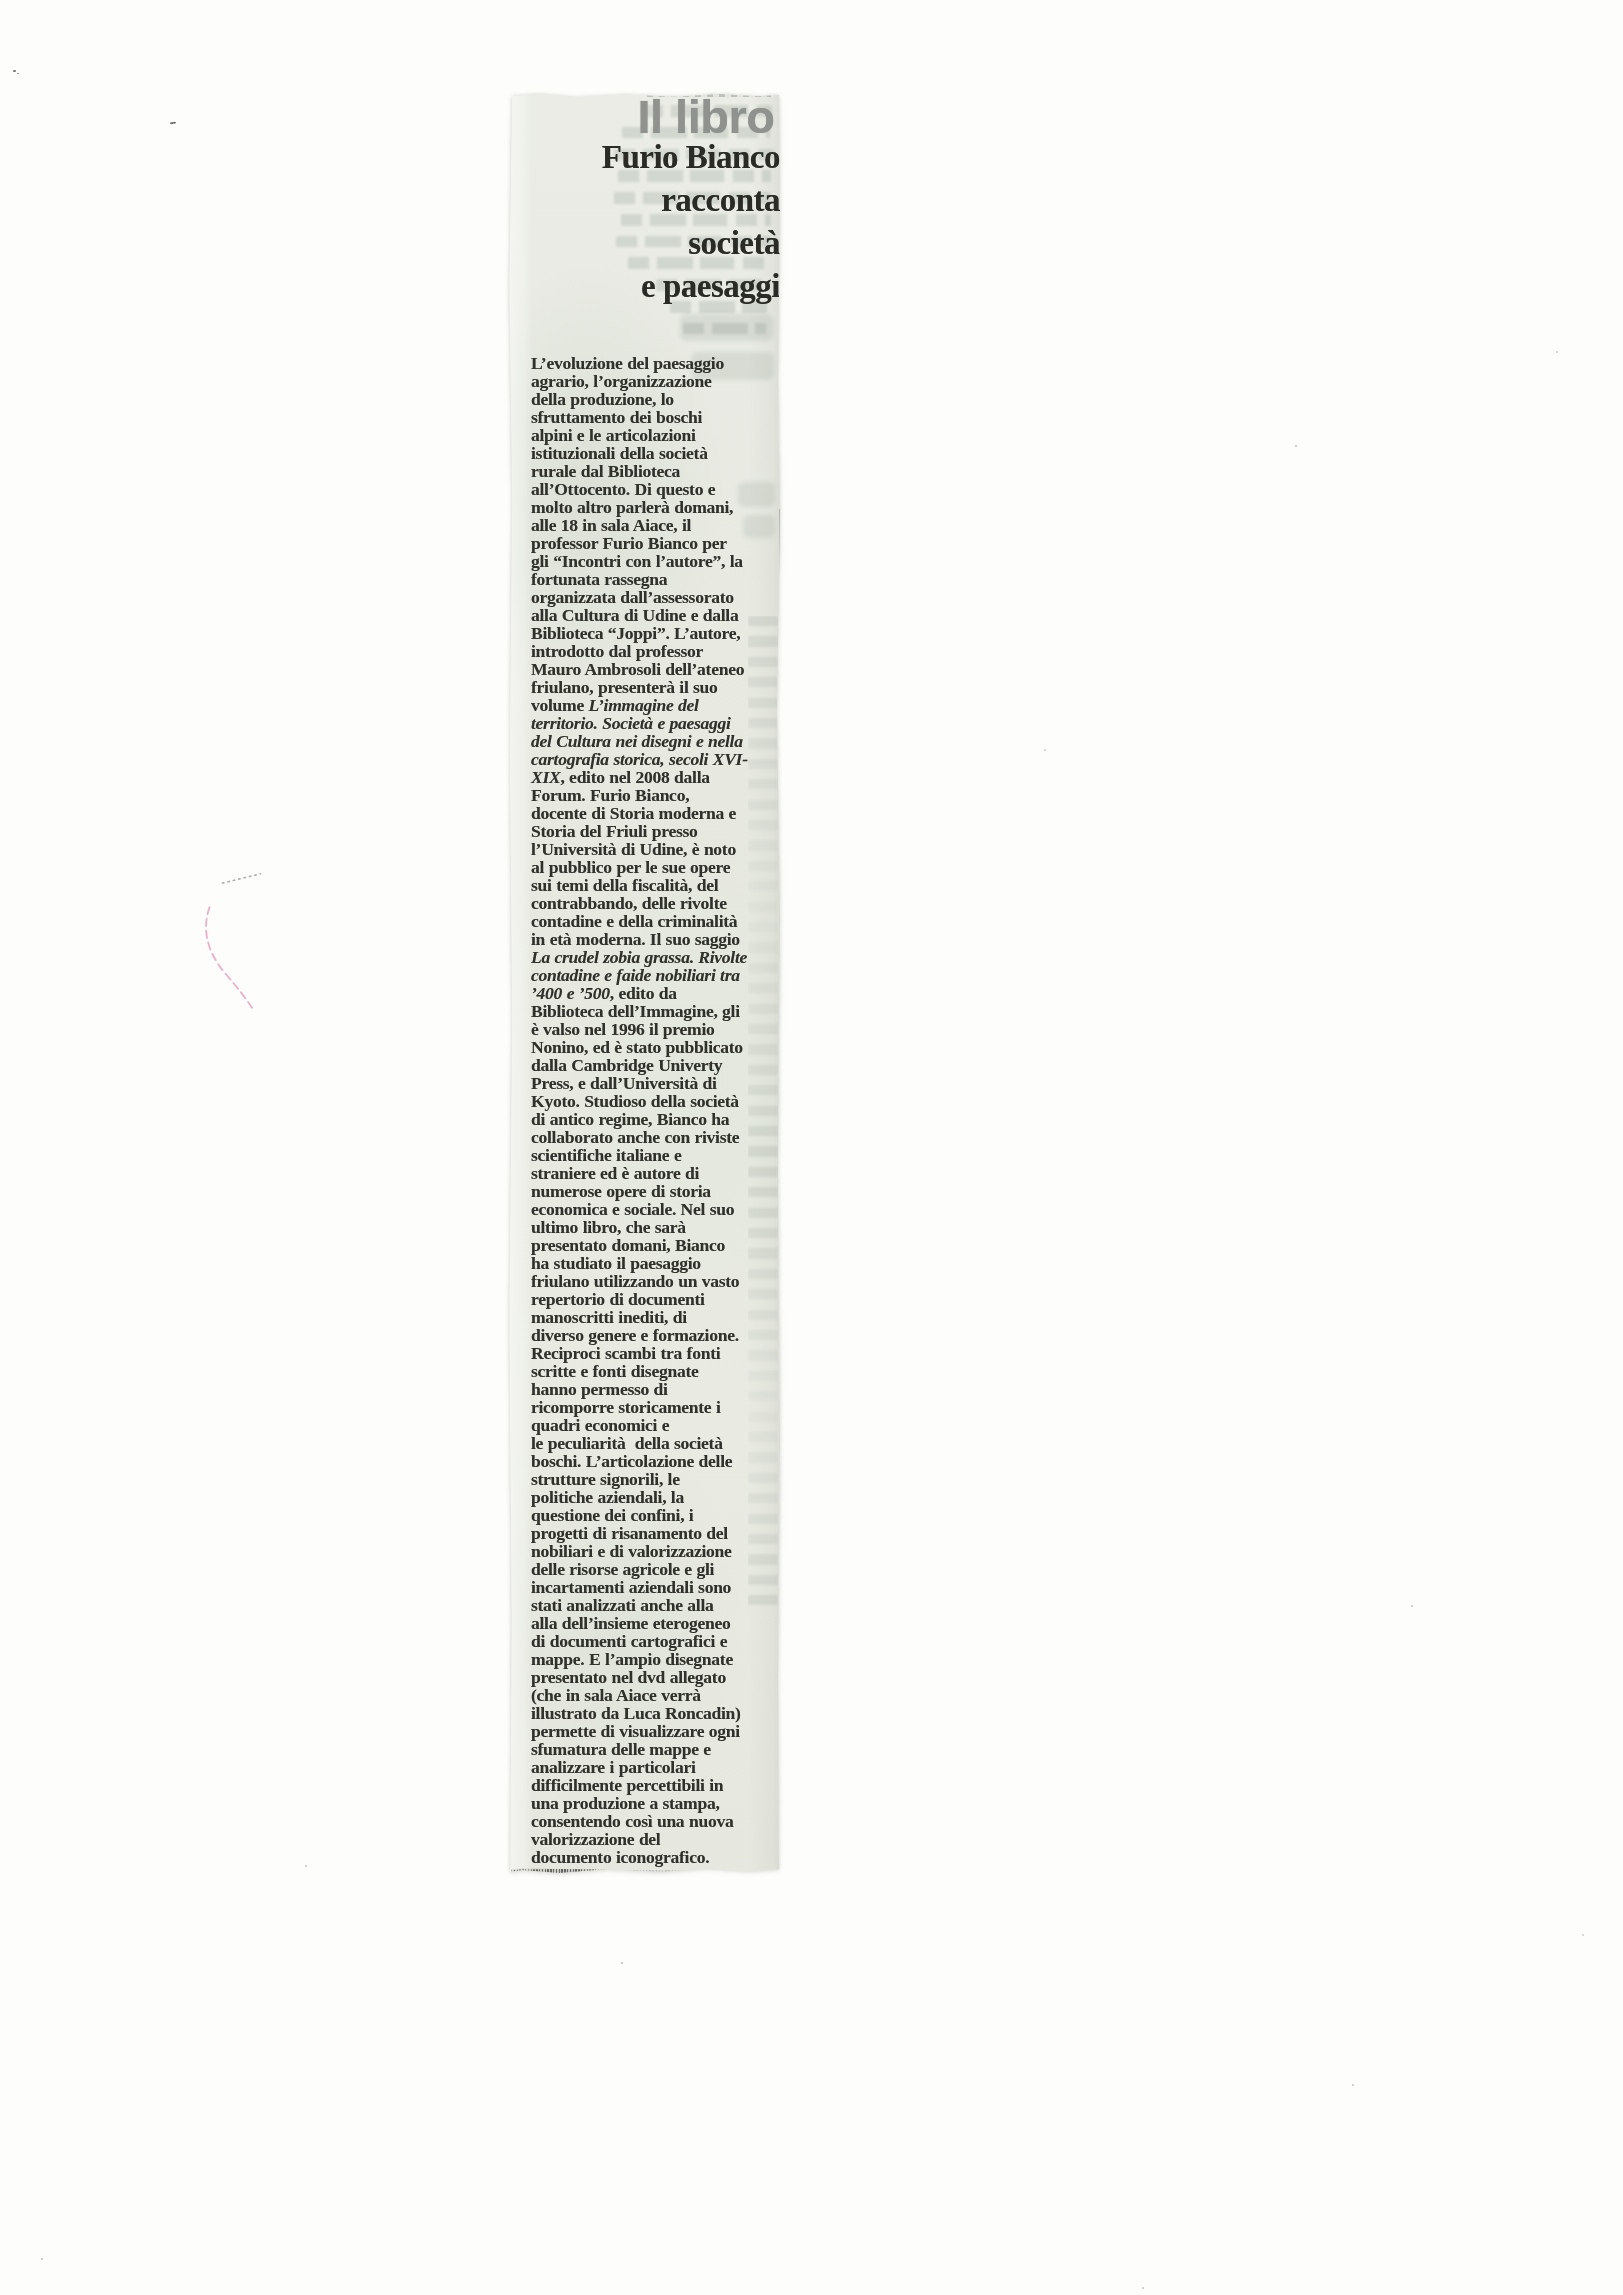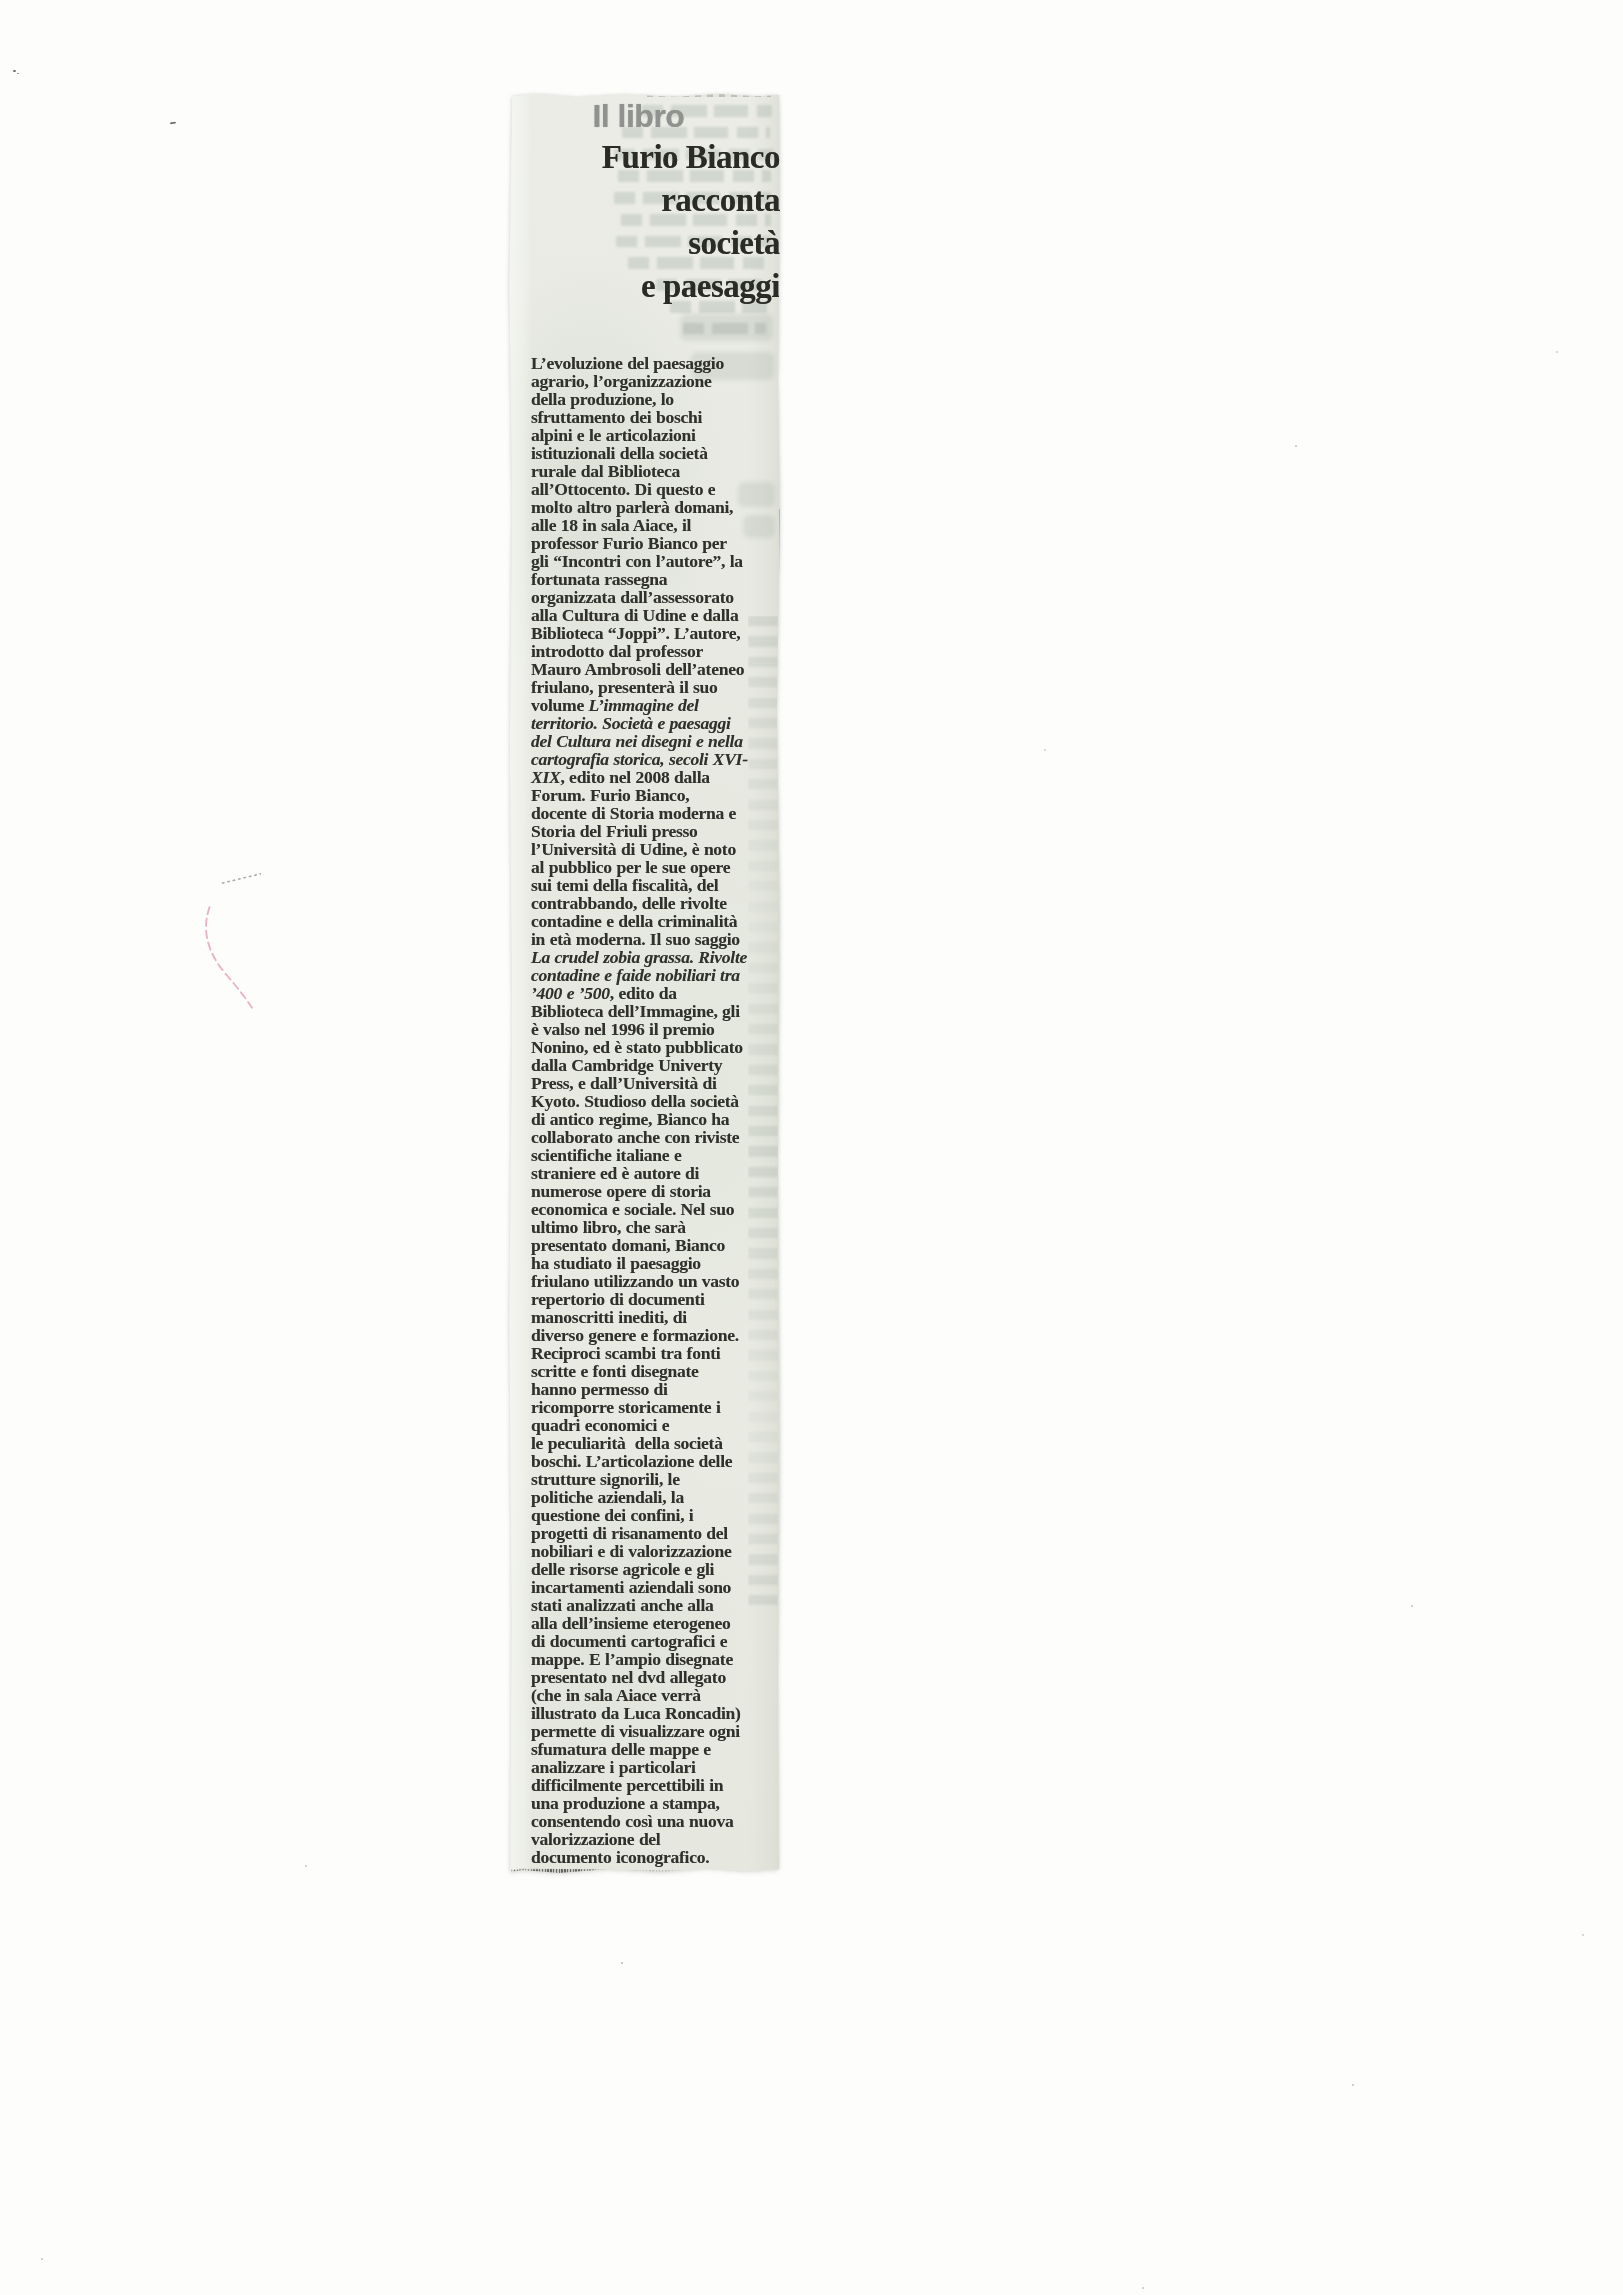--- a/index.html
+++ b/index.html
@@ -61,24 +61,24 @@
     position:absolute;left:106px;bottom:0.9px;width:93px;height:2.8px;opacity:.45;
     background:repeating-linear-gradient(90deg, rgba(90,90,86,.6) 0 1.4px, rgba(150,150,144,.2) 1.4px 3.2px);
     filter:blur(0.4px);border-radius:40%;
   }
   .edge-sliver{
     position:absolute;right:-0.5px;top:416px;width:1.4px;height:203px;
     background:rgba(145,148,140,.55);filter:blur(0.3px);
   }
   
   .kicker{
-    position:absolute;left:0;top:0.9px;width:100%;text-align:center;
+    position:absolute;left:0;top:0.9px;width:100%;text-align:right;
     transform:translateX(-5.6px);
     font-family:"Liberation Sans",sans-serif;font-weight:bold;
-    font-size:32px;line-height:45px;letter-spacing:-0.5px;
+    font-size:47px;line-height:45px;letter-spacing:-0.5px;
     color:#90928f;text-shadow:0 0 0.9px rgba(144,146,143,.85);
   }
   .headline{
     position:absolute;left:0;top:43px;width:100%;text-align:right;
     font-family:"Liberation Serif",serif;font-weight:bold;
     font-size:33px;line-height:43px;letter-spacing:-0.5px;color:#2a2a27;
     text-shadow:0 0 0.5px rgba(42,42,39,.5);
   }
   .headline div{white-space:pre;}
   .bodycol{

